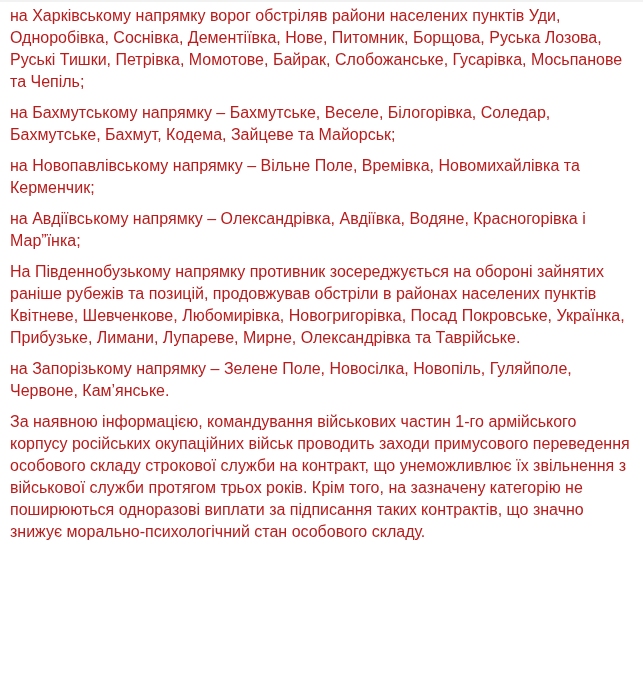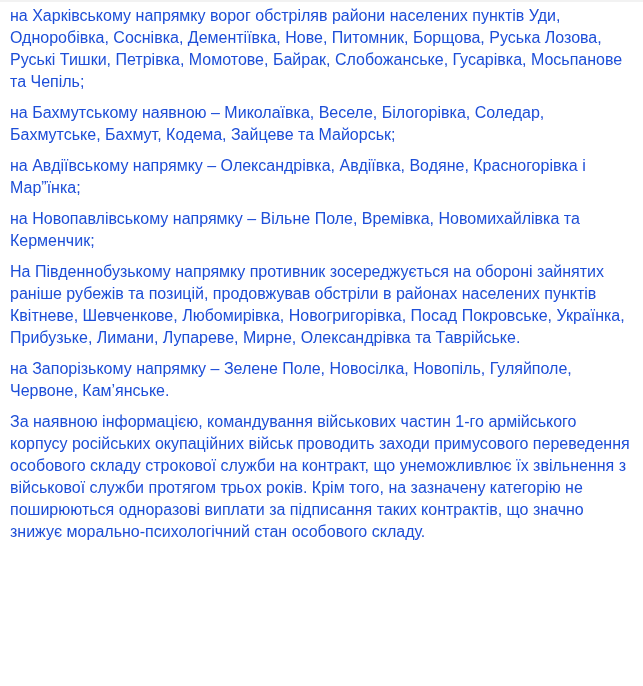--- a/index.html
+++ b/index.html
@@ -10,21 +10,21 @@
   body {
     width: 643px;
     height: 686px;
     overflow: hidden;
     font-family: "Liberation Sans", "DejaVu Sans", sans-serif;
   }
   .report {
     box-sizing: border-box;
     width: 643px;
     padding: 5px 6px 0 10px;
-    color: #1d4ed8;
+    color: #b91c1c;
   }
   .report .top-strip {
     position: absolute;
     top: 0; left: 0;
     width: 643px;
     height: 2px;
     background: #f2f2f2;
   }
   .report p {
     margin: 0 0 9px 0;
@@ -35,19 +35,19 @@
     word-spacing: 0;
     text-rendering: optimizeLegibility;
   }
 </style>
 </head>
 <body>
 
 <div class="report">
   <div class="top-strip"></div>
   <p>на Харківському напрямку ворог обстріляв райони населених пунктів Уди, Одноробівка, Соснівка, Дементіївка, Нове, Питомник, Борщова, Руська Лозова, Руські Тишки, Петрівка, Момотове, Байрак, Слобожанське, Гусарівка, Мосьпанове та Чепіль;</p>
-  <p>на Бахмутському наявною – Миколаївка, Веселе, Білогорівка, Соледар, Бахмутське, Бахмут, Кодема, Зайцеве та Майорськ;</p>
+  <p>на Бахмутському напрямку – Бахмутське, Веселе, Білогорівка, Соледар, Бахмутське, Бахмут, Кодема, Зайцеве та Майорськ;</p>
+  <p>на Новопавлівському напрямку – Вільне Поле, Времівка, Новомихайлівка та Керменчик;</p>
   <p>на Авдіївському напрямку – Олександрівка, Авдіївка, Водяне, Красногорівка і Мар”їнка;</p>
-  <p>на Новопавлівському напрямку – Вільне Поле, Времівка, Новомихайлівка та Керменчик;</p>
   <p>На Південнобузькому напрямку противник зосереджується на обороні зайнятих раніше рубежів та позицій, продовжував обстріли в районах населених пунктів Квітневе, Шевченкове, Любомирівка, Новогригорівка, Посад Покровське, Українка, Прибузьке, Лимани, Лупареве, Мирне, Олександрівка та Таврійське.</p>
   <p>на Запорізькому напрямку – Зелене Поле, Новосілка, Новопіль, Гуляйполе, Червоне, Кам’янське.</p>
   <p>За наявною інформацією, командування військових частин 1-го армійського корпусу російських окупаційних військ проводить заходи примусового переведення особового складу строкової служби на контракт, що унеможливлює їх звільнення з військової служби протягом трьох років. Крім того, на зазначену категорію не поширюються одноразові виплати за підписання таких контрактів, що значно знижує морально-психологічний стан особового складу.</p>
 </div>
 
 </body></html>

